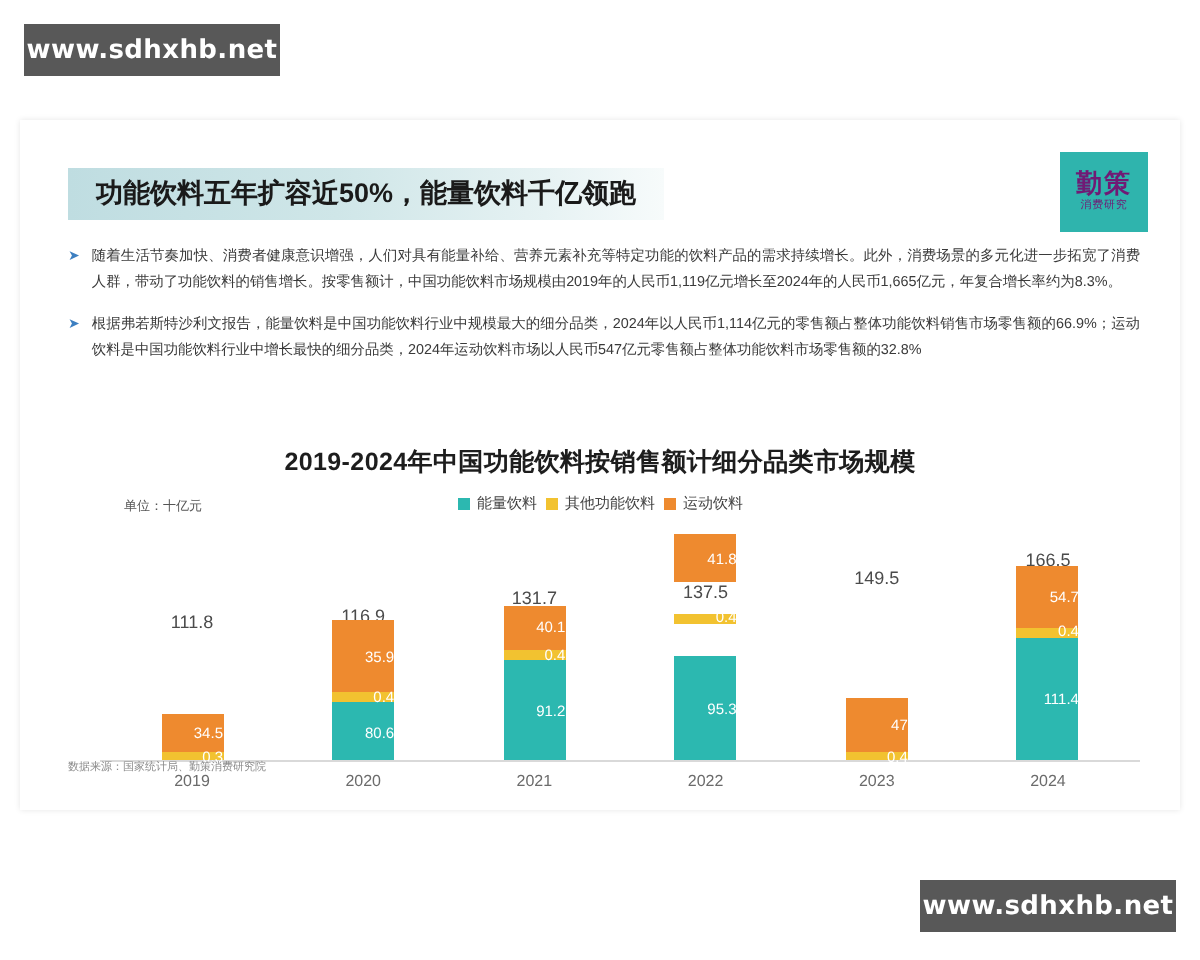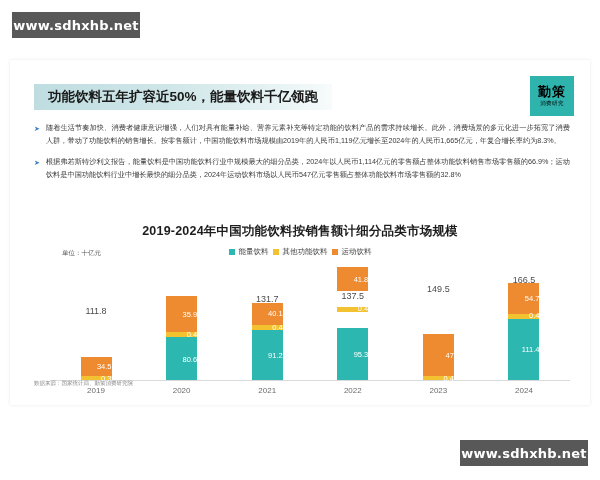--- a/index.html
+++ b/index.html
@@ -58,21 +58,21 @@
     position: absolute;
     right: 16px;
     top: 16px;
     width: 44px;
     height: 40px;
     background: #2fb4ad;
     display: flex;
     flex-direction: column;
     align-items: center;
     justify-content: center;
-    color: #000000;
+    color: #701a75;
     line-height: 1;
   }
   .logo-main {
     font-size: 13px;
     font-weight: bold;
     letter-spacing: 1px;
   }
   .logo-sub {
     font-size: 5.5px;
     margin-top: 3px;
@@ -296,21 +296,21 @@
         </div>
         <div class="col">
           <div class="col-total">116.9</div>
           <div class="bar" style="height: 65.3265px;">
             <div class="seg seg-sports" style="height: 36px; flex: 0 0 auto;">
               <span class="seg-label">35.9</span>
             </div>
             <div class="seg seg-other" style="height: 5px; flex: 0 0 auto;">
               <span class="seg-label">0.4</span>
             </div>
-            <div class="seg seg-energy" style="height: 44px; flex: 0 0 auto;">
+            <div class="seg seg-energy" style="height: 30px; flex: 0 0 auto;">
               <span class="seg-label">80.6</span>
             </div>
           </div>
         </div>
         <div class="col">
           <div class="col-total">131.7</div>
           <div class="bar" style="height: 73.5971px;">
             <div class="seg seg-sports" style="height: 22.4088px; flex: 0 0 auto;">
               <span class="seg-label">40.1</span>
             </div>
@@ -332,21 +332,21 @@
               <span class="seg-label">0.4</span>
             </div>
             <div class="seg seg-energy" style="height: 53.2559px; flex: 0 0 auto;">
               <span class="seg-label">95.3</span>
             </div>
           </div>
         </div>
         <div class="col">
           <div class="col-total">149.5</div>
           <div class="bar" style="height: 83.5441px;">
-            <div class="seg seg-sports" style="height: 42px; flex: 0 0 auto;">
+            <div class="seg seg-sports" style="height: 27px; flex: 0 0 auto;">
               <span class="seg-label">47</span>
             </div>
             <div class="seg seg-other" style="height: 5px; flex: 0 0 auto;">
               <span class="seg-label">0.4</span>
             </div>
           </div>
         </div>
         <div class="col">
           <div class="col-total">166.5</div>
           <div class="bar" style="height: 93.0441px;">

